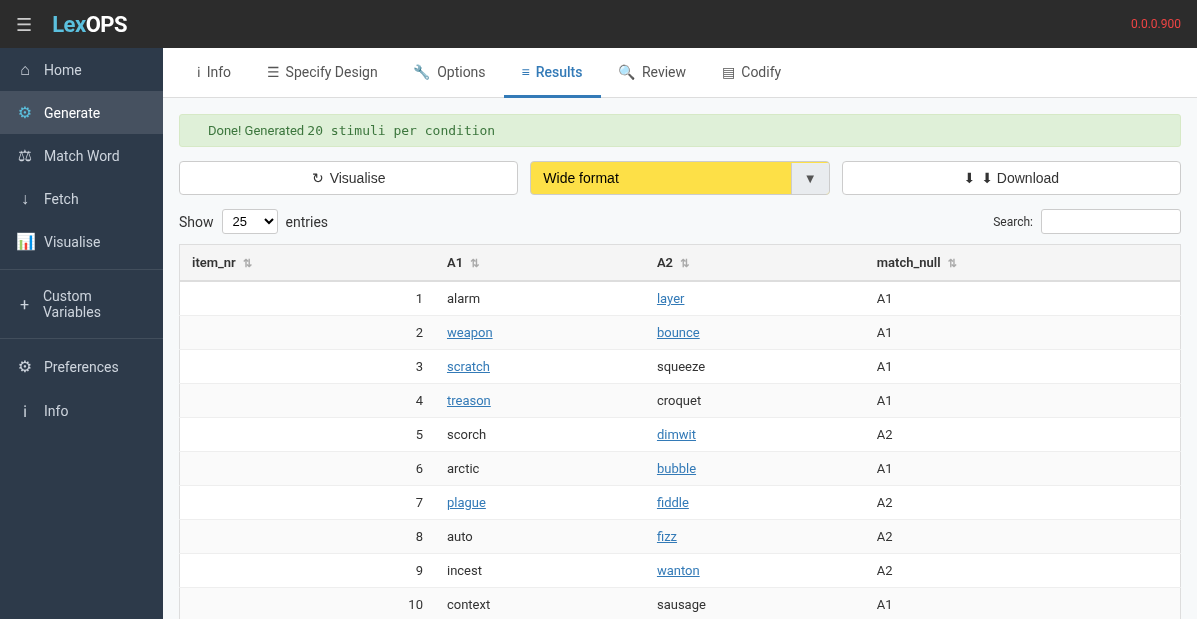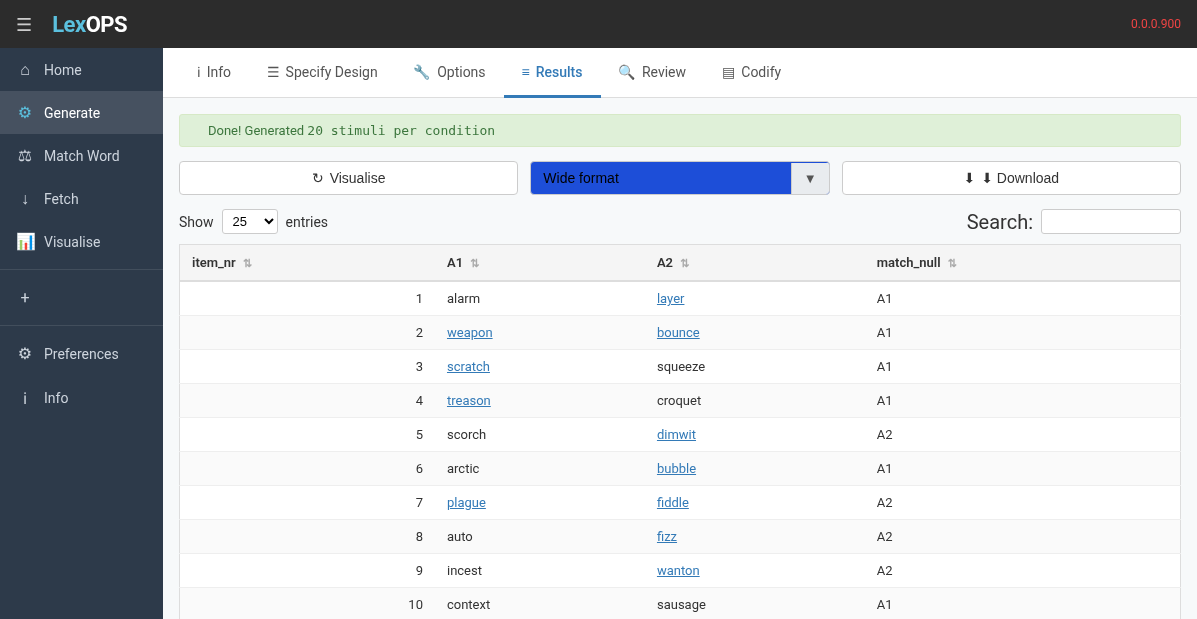--- a/index.html
+++ b/index.html
@@ -127,21 +127,21 @@
       font-size: 14px;
       color: #333;
       flex: 1;
       max-width: 340px;
       justify-content: center;
     }
 
     .format-select-wrapper {
       display: flex;
       align-items: center;
-      background: #1d4ed8;
+      background: #fde047;
       border: 1px solid #ccc;
       border-radius: 4px;
       overflow: hidden;
       flex: 1;
       max-width: 340px;
       gap: 29px;
     }
     .format-select {
       flex: 1;
       border: none;
@@ -196,21 +196,21 @@
       border-radius: 3px;
       padding: 3px 6px;
       font-size: 13px;
       background: white;
     }
     .search-box {
       display: flex;
       align-items: center;
       gap: 8px;
     }
-    .search-label { font-size: 20px; color: #333; }
+    .search-label { font-size: 12px; color: #333; }
     .search-input {
       border: 1px solid #ccc;
       border-radius: 3px;
       padding: 4px 8px;
       font-size: 13px;
       width: 140px;
       outline: none;
       background: white;
     }
 
@@ -277,20 +277,21 @@
       <span class="sidebar-icon">↓</span>
       <span>Fetch</span>
     </div>
     <div class="sidebar-item">
       <span class="sidebar-icon">📊</span>
       <span>Visualise</span>
     </div>
     <div class="sidebar-divider"></div>
     <div class="sidebar-item">
       <span class="sidebar-icon">+</span>
+      <span>Custom Variables</span>
     </div>
     <div class="sidebar-divider"></div>
     <div class="sidebar-item">
       <span class="sidebar-icon">⚙</span>
       <span>Preferences</span>
     </div>
     <div class="sidebar-item">
       <span class="sidebar-icon">ℹ</span>
       <span>Info</span>
     </div>

